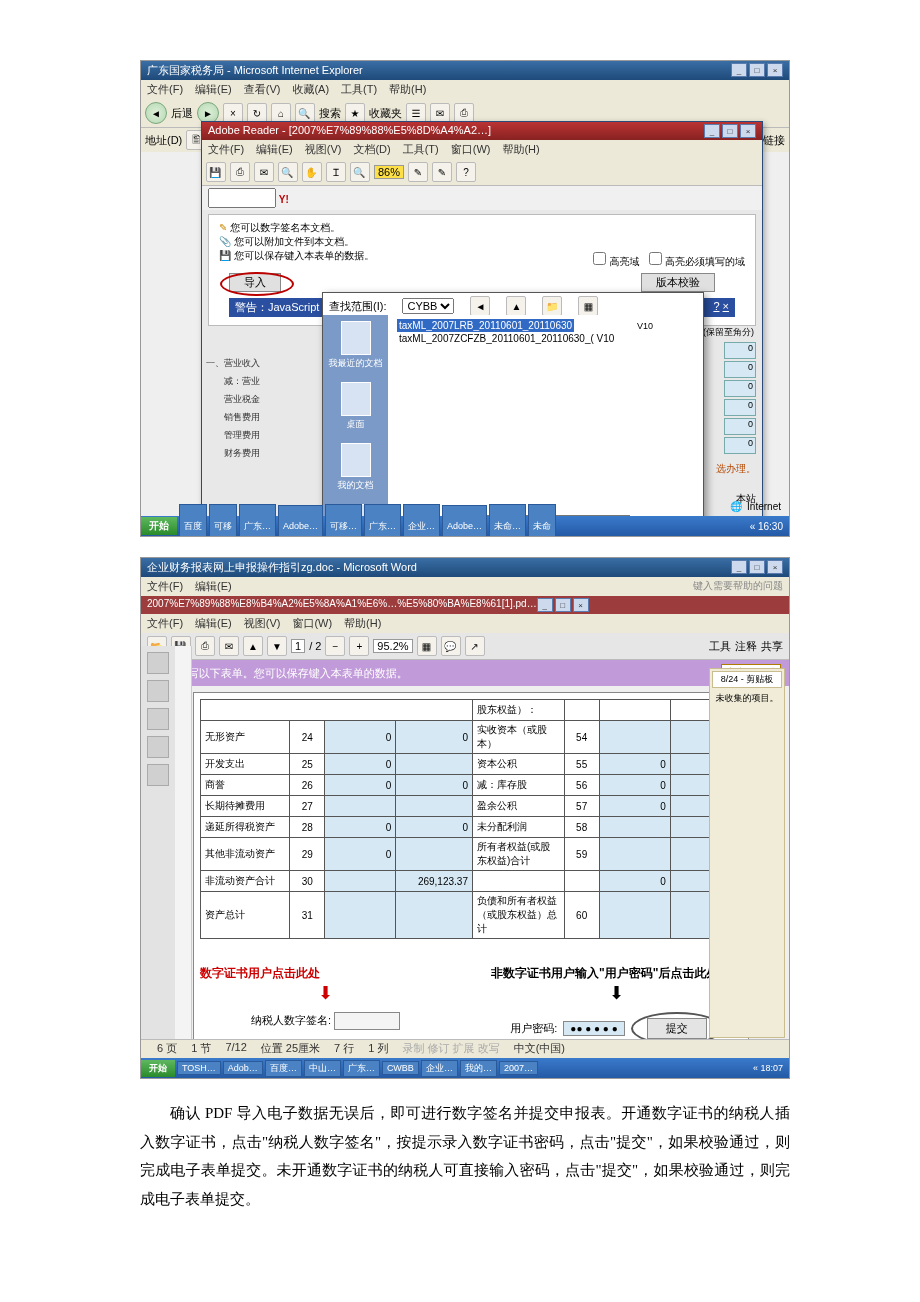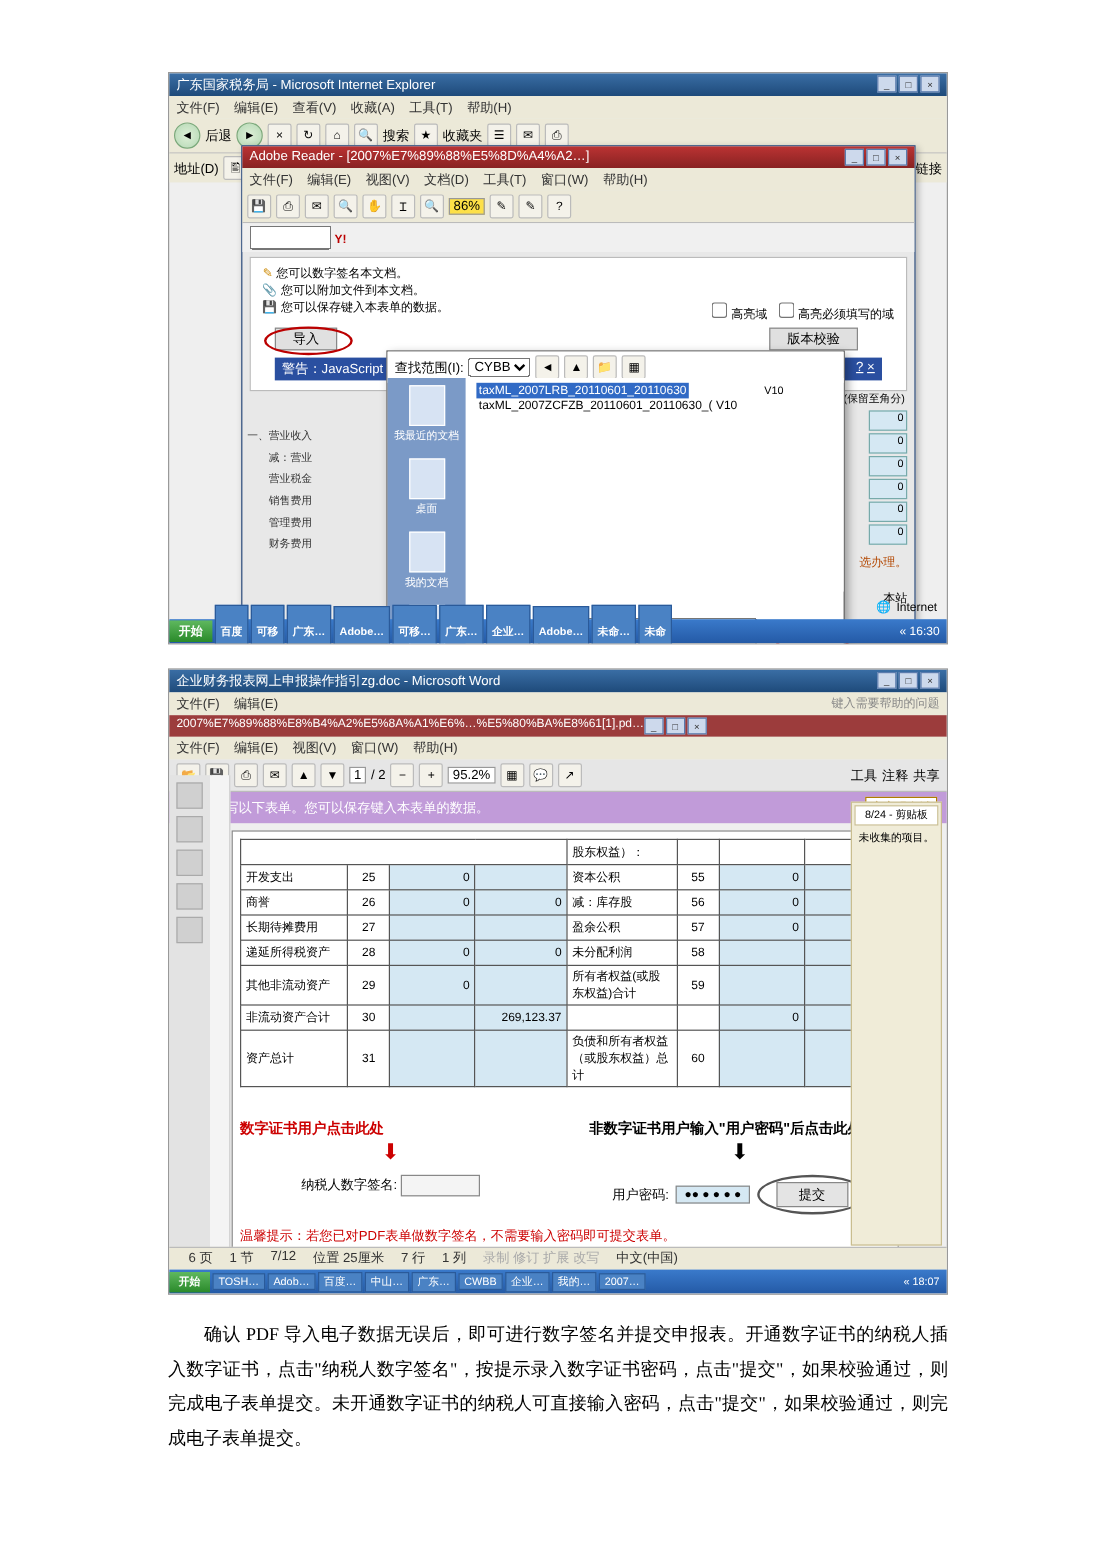--- a/index.html
+++ b/index.html
@@ -19,37 +19,37 @@
 .s1 { height:475px; }
 .s1 .addr { display:flex; align-items:center; gap:4px; padding:2px 4px; background:#ece9d8; font-size:11px; }
 .s1 .addr input { flex:0 0 20px; height:14px; font-size:10px; }
 .s1 .inner { position:absolute; left:60px; top:60px; width:560px; height:400px; border:1px solid #2a4a7a; background:#e8e8e8; box-shadow:2px 2px 6px rgba(0,0,0,.3); }
 .s1 .docarea { background:#fff; margin:4px 6px; border:1px solid #bbb; padding:6px 10px; font-size:11px; }
 .s1 .doch { font-weight:bold; text-align:center; padding:6px; }
 .s1 .imp { display:inline-block; border:1px solid #888; background:#e0e0e0; padding:1px 14px; margin:4px 10px; }
 .s1 .redoval { position:absolute; border:2px solid #b00; border-radius:50%; width:70px; height:20px; pointer-events:none; }
 .s1 .bluebar { background:#2a4fa0; color:#fff; padding:2px 6px; font-size:11px; display:flex; justify-content:space-between; margin:2px 10px; }
 .s1 .opendlg { position:absolute; left:120px; top:170px; width:380px; height:250px; background:#fff; border:1px solid #555; box-shadow:3px 3px 8px rgba(0,0,0,.4); }
-.s1 .opendlg .hdr { background:#fff; padding:3px 6px; display:flex; align-items:center; gap:4px; font-size:11px; }
+.s1 .opendlg .hdr { background:#fff; padding:3px 6px; display:flex; align-items:center; gap:16px; font-size:11px; }
 .s1 .opendlg .hdr select { font-size:11px; height:16px; }
 .s1 .places { position:absolute; left:0; top:22px; bottom:0; width:65px; background:#7b9ac7; color:#fff; font-size:9px; text-align:center; }
 .s1 .places div { padding:6px 2px; }
 .s1 .places .pic { width:24px; height:20px; margin:0 auto 2px; background:#d7e3f3; border:1px solid #fff; }
 .s1 .filelist { position:absolute; left:70px; top:22px; right:0; height:170px; background:#fff; padding:4px; font-size:10px; }
 .s1 .filelist .f { padding:1px 2px; }
 .s1 .filelist .f.sel { background:#316ac5; color:#fff; display:inline-block; }
 .s1 .frow { position:absolute; left:70px; bottom:6px; right:6px; display:flex; align-items:center; gap:4px; font-size:11px; }
 .s1 .frow input { flex:1; height:16px; font-size:10px; }
 .s1 .frow button { font-size:11px; padding:0 10px; }
 .s1 .leftlabels { position:absolute; left:0; top:232px; width:58px; font-size:9px; text-align:right; line-height:18px; color:#333; padding-right:2px; }
 .s1 .rightcells { position:absolute; right:6px; top:220px; width:32px; }
 .s1 .rightcells div { height:15px; border:1px solid #7aa; background:#d5e8f3; margin-bottom:2px; font-size:9px; text-align:right; padding-right:2px; }
 .s1 .taskbar { position:absolute; left:0; right:0; bottom:0; height:20px; background:linear-gradient(#3a7acb,#245aa6); display:flex; align-items:center; font-size:10px; color:#fff; }
 .s1 .taskbar .start { background:linear-gradient(#5fb85f,#2a8a2a); padding:2px 8px; font-weight:bold; }
-.s1 .taskbar .ti { background:#4a82c4; border:1px solid #2a5a9a; margin-left:2px; padding:15px 4px; color:#fff; font-size:9px;font-weight:bold; }
+.s1 .taskbar .ti { background:#4a82c4; border:1px solid #2a5a9a; margin-left:2px; padding:15px 4px; color:#fff; font-size:9px; }
 
 
 .s2 { height:520px; }
 .s2 .purplebar { background:#c19bd9; color:#fff; padding:4px 8px; font-size:11px; display:flex; justify-content:space-between; align-items:center; }
 .s2 .purplebar .hl { background:#fff; color:#b07d00; border:1px solid #b07d00; padding:1px 4px; font-size:10px; }
 .s2 .pdfchrome { display:flex; gap:4px; align-items:center; padding:3px 6px; background:#e6e6e6; border-bottom:1px solid #bbb; font-size:11px; }
 .s2 .pdfchrome .pg { border:1px solid #999; background:#fff; padding:0 3px; }
 .s2 .sheet { margin:6px 40px 6px 52px; background:#fff; border:1px solid #888; padding:6px; position:relative; }
 .s2 .tbl { width:100%; border-collapse:collapse; font-size:10px; }
 .s2 .tbl td { border:1px solid #555; padding:2px 4px; height:16px; }
@@ -311,20 +311,30 @@
             <tr>
               <td colspan="4"></td>
               <td class="lbl">股东权益）：</td>
               <td class="n"></td>
               <td></td>
               <td></td>
             </tr>
       </tbody>
           <tbody id="tblbody">
             <tr>
+              <td class="lbl">无形资产</td>
+              <td class="n">24</td>
+              <td class="v">0</td>
+              <td class="v">0</td>
+              <td class="lbl">实收资本（或股本）</td>
+              <td class="n">54</td>
+              <td class="v"></td>
+              <td class="v"></td>
+            </tr>
+            <tr>
               <td class="lbl">开发支出</td>
               <td class="n">25</td>
               <td class="v">0</td>
               <td class="v"></td>
               <td class="lbl">资本公积</td>
               <td class="n">55</td>
               <td class="v">0</td>
               <td class="v">0</td>
             </tr>
             <tr>

